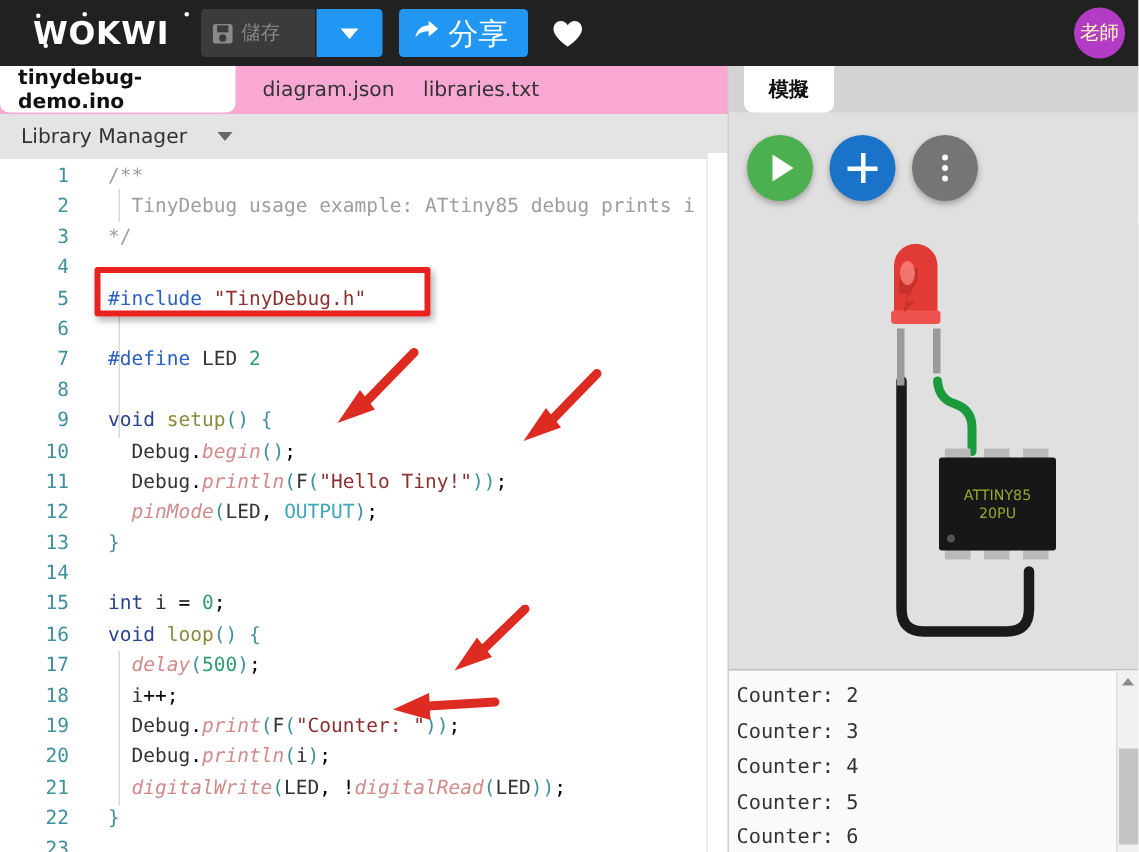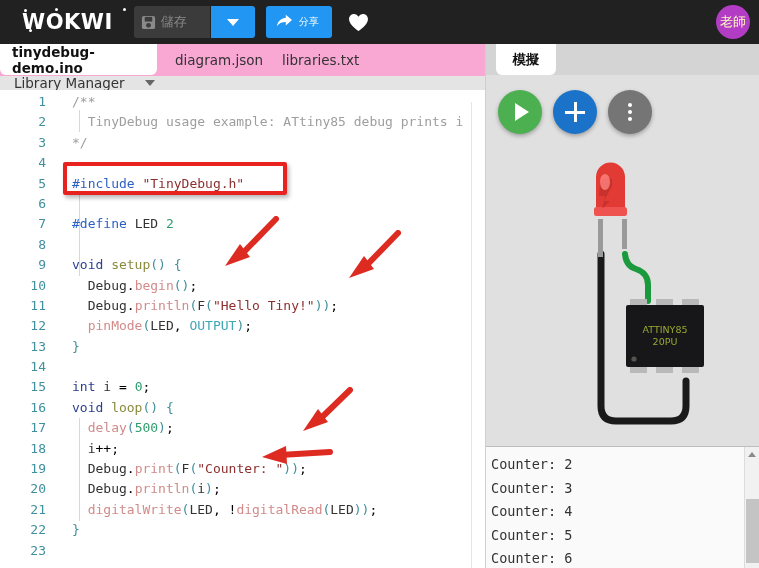--- a/index.html
+++ b/index.html
@@ -43,21 +43,21 @@
     margin-left: 1px;
   }
   .caret-dn {
     width: 0; height: 0; border-left: 6px solid transparent;
     border-right: 6px solid transparent; border-top: 7px solid #fff;
   }
   .btn-share {
     margin-left: 11px; height: 32px; padding: 0 13px 0 9px;
     background: #2196f3; border: none; border-radius: 3px;
     display: flex; align-items: center; gap: 6px;
-    color: #fff; font-size: 10px;
+    color: #fff; font-size: 20px;
   }
   .btn-heart {
     margin-left: 16px; background: none; border: none;
     color: #fff; font-size: 21px; line-height: 1; display:flex; align-items:center;
   }
   .avatar {
     position: absolute; right: 9px; top: 5px;
     width: 34px; height: 34px; border-radius: 50%;
     background: #b23cc4;
     display: flex; align-items: center; justify-content: center;
@@ -81,21 +81,21 @@
   }
   .tab.active {
     background: #ffffff; border-radius: 0 0 6px 6px;
     font-weight: 700; color: #111;
   }
   .t0 { left: 0; width: 157px; justify-content: center; }
   .t1 { left: 163px; }
   .t2 { left: 270px; }
 
   .libbar {
-    position: relative; height: 14px; background: #e4e4e4;
+    position: relative; height: 30px; background: #e4e4e4;
     display: flex; align-items: center; padding-left: 14px; gap: 20px;
   }
   .libbar .lbl { font-size: 13.5px; color: #333; font-family: "DejaVu Sans", sans-serif; }
   .lib-caret {
     width: 0; height: 0; border-left: 5px solid transparent;
     border-right: 5px solid transparent; border-top: 6px solid #666;
   }
 
   .code-area {
     position: relative; height: 466px; background: #fff; overflow: hidden;
@@ -116,21 +116,21 @@
     position: absolute; left: 79px; width: 1px; background: #d8d8d8;
   }
 
   
   .cm   { color: #9e9e9e; }           
   .pre  { color: #2b5fc4; }           
   .str  { color: #8d2f2f; }           
   .kw   { color: #2b3f8f; text-align: right; }           
   .fn   { color: #8a8a3d; }           
   .id   { color: #333; }              
-  .mth  { color: #d28b8b; }           
+  .mth  { color: #d28b8b; font-style: italic; }           
   .num  { color: #2f9e6e; }           
   .pun  { color: #3f8f9c; }           
   .cap  { color: #3fa7b5; }
 
   
   .edit-scroll {
     position: absolute; right: 1px; top: 58px; width: 14px; height: 466px;
     background: #fff; border-left: 1px solid #e6e6e6;
   }
   .edit-divider {

